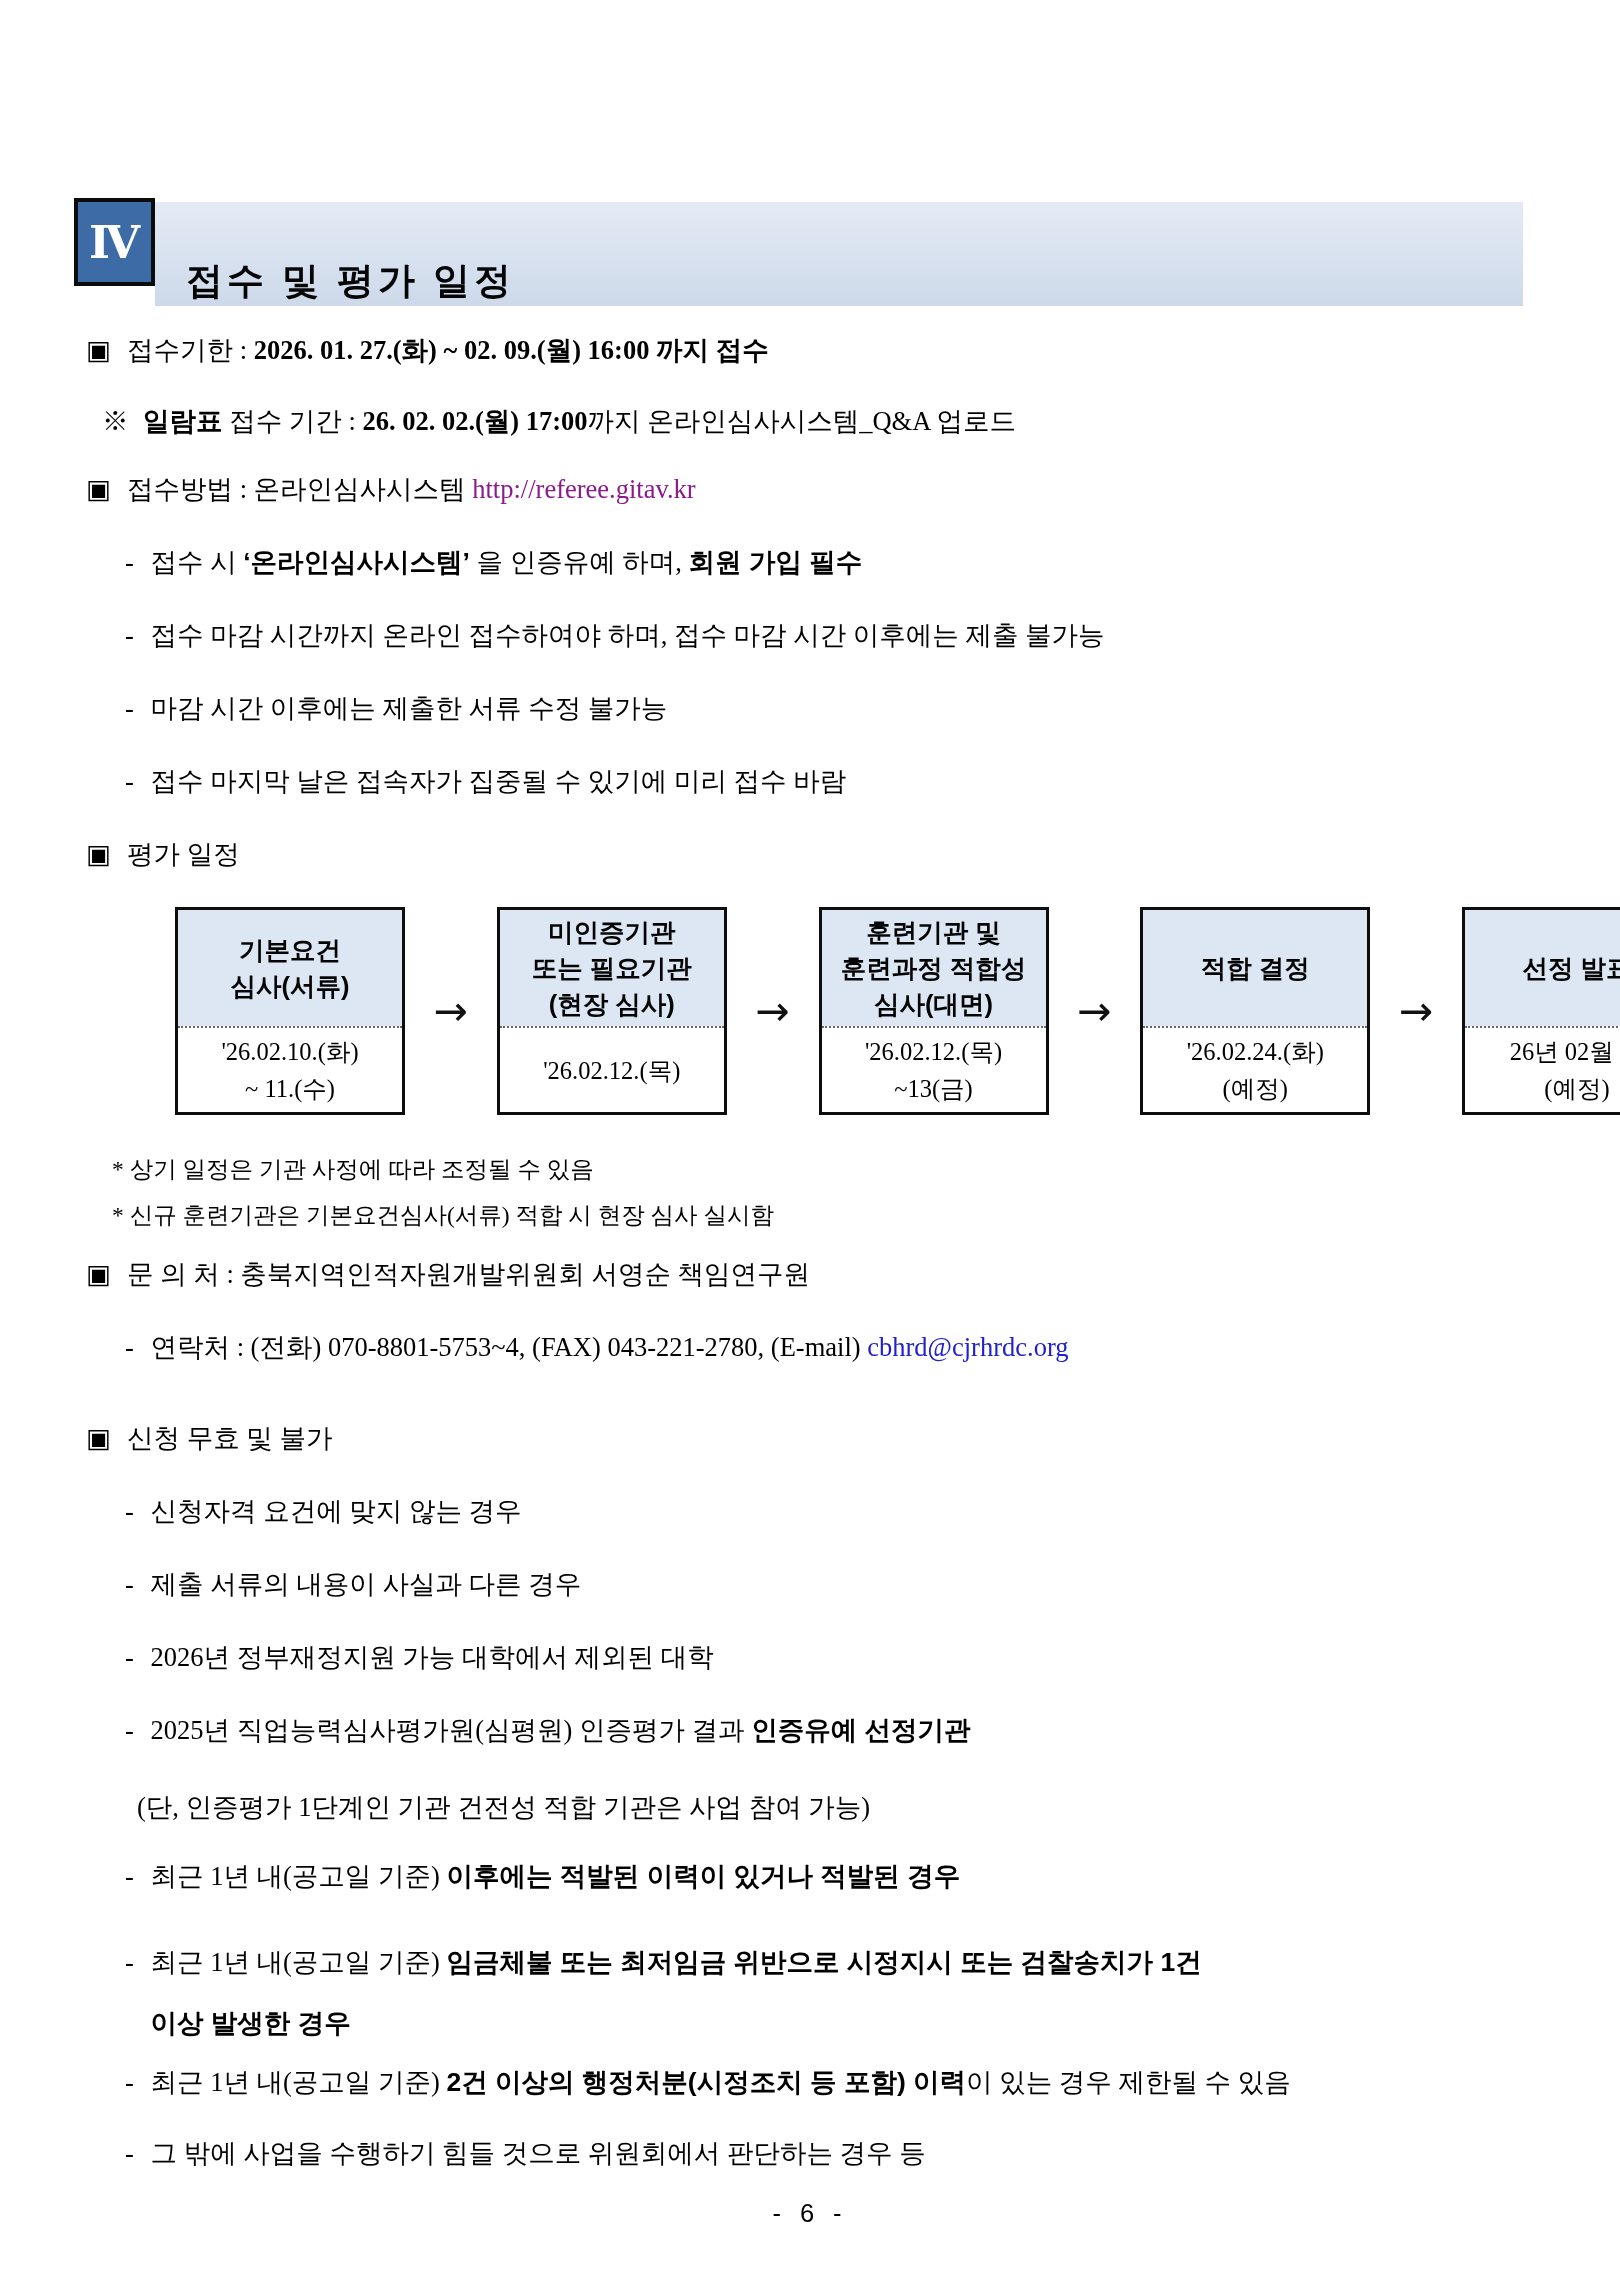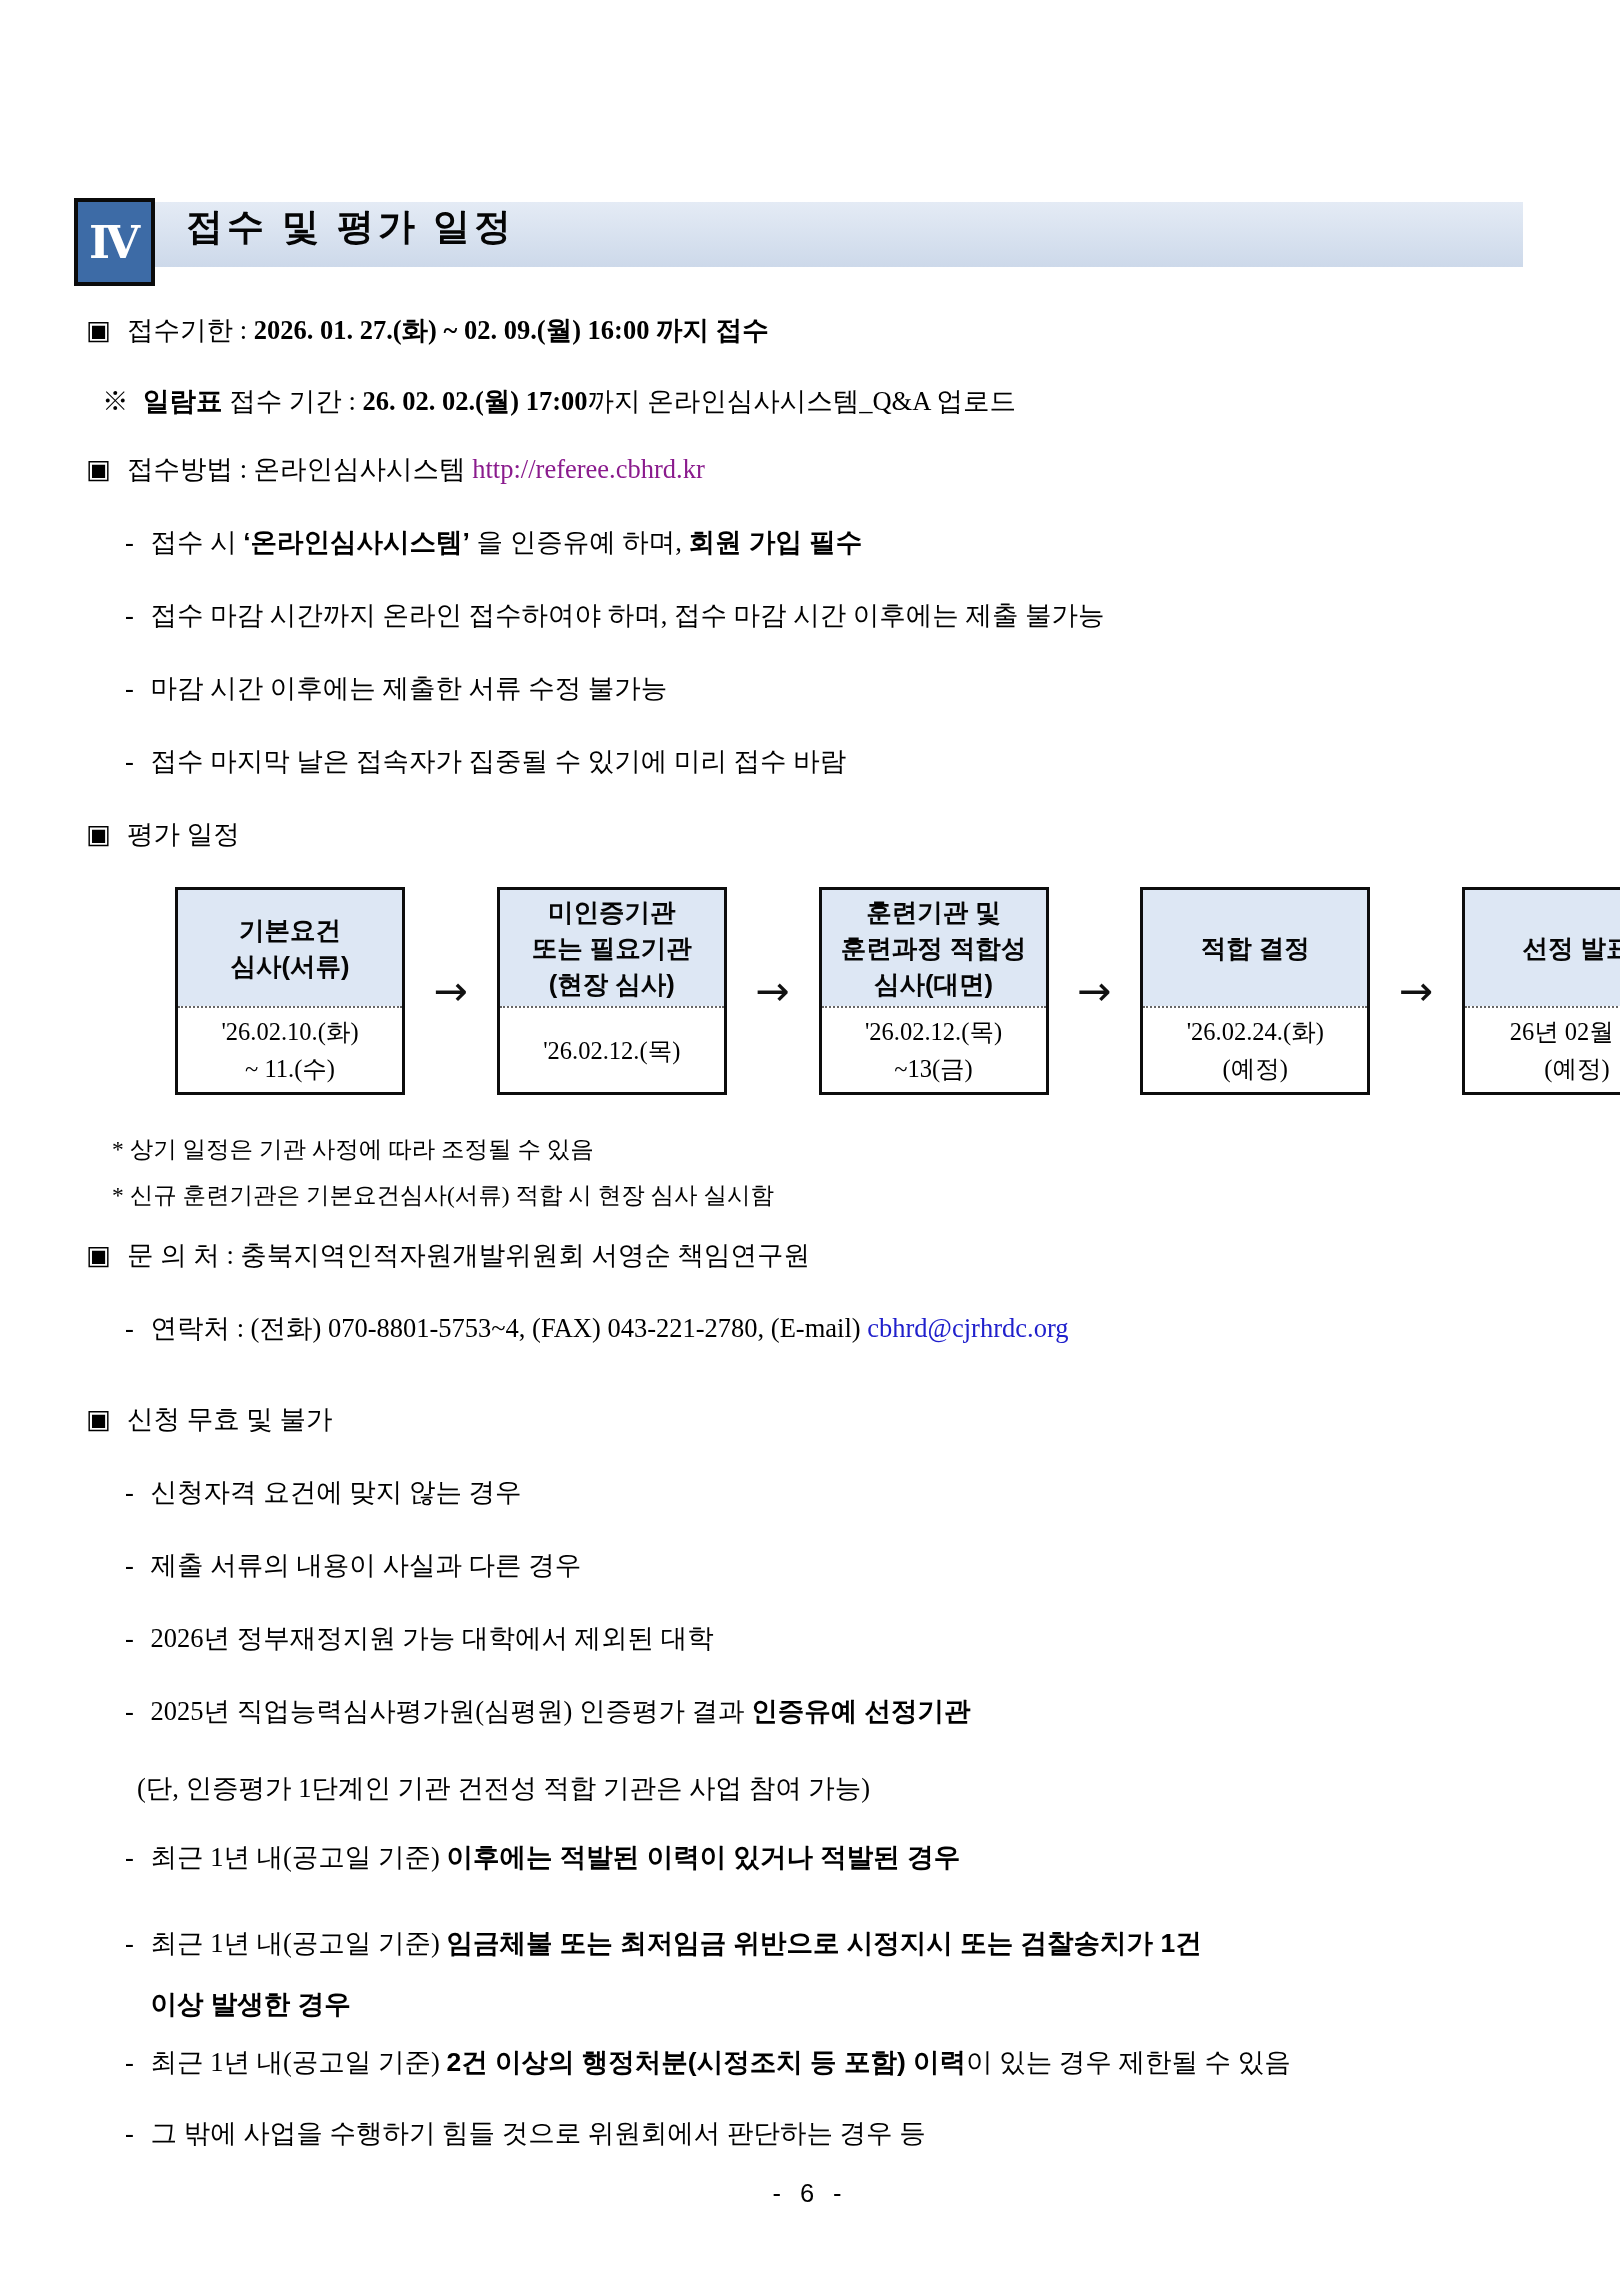--- a/index.html
+++ b/index.html
@@ -28,24 +28,24 @@
     border:4.9px solid #0b0b0b;
     color:#ffffff;
     display:flex;align-items:center;justify-content:center;
     font-family:"Liberation Serif","DejaVu Serif",serif;
     font-weight:bold;font-size:45px;
     flex:0 0 auto;
     box-sizing:content-box;
   }
   .sec-bar{
     flex:1;
-    height:65px;
+    height:104px;
     margin-top:3.9px;
     background:linear-gradient(#e4ebf5,#cdd9ea);
-    display:flex;align-items:flex-start;
+    display:flex;align-items:flex-end;
   }
   .sec-title{
     font-family:"Liberation Sans","DejaVu Sans",sans-serif;
     font-weight:800;
     font-size:37px;
     letter-spacing:3.9px;
     padding-left:31px;
     color:#050505;
   }
 
@@ -149,21 +149,21 @@
       <span class="txt"><span>접수기한 : </span><span class="b">2026. 01. 27.(화) ~ 02. 09.(월) 16:00 까지 접수</span></span>
     </div>
 
   <div class="line note-row mt-note" id="line-note">
       <span class="marker">※</span>
       <span class="txt"><span class="g u">일람표</span><span class="u"> 접수 기간 : </span><span class="b u">26. 02. 02.(월) 17:00</span><span class="u">까지</span><span> 온라인심사시스템_Q&amp;A 업로드</span></span>
     </div>
 
   <div class="line bullet-row mt-method" id="line-method">
       <span class="marker">▣</span>
-      <span class="txt"><span>접수방법 : 온라인심사시스템 </span><span class="u" style="color: rgb(138, 27, 141);">http://referee.cbhrd.kr</span></span>
+      <span class="txt"><span>접수방법 : 온라인심사시스템 </span><span class="u" style="color: rgb(138, 27, 141);">http://referee.gitav.kr</span></span>
     </div>
 
   <div id="method-subs">
       <div class="line dash-row mt-sub">
         <span class="marker">-</span>
         <span class="txt"><span>접수 시 </span><span class="g">‘온라인심사시스템’</span><span> 을 인증유예 하며, </span><span class="g">회원 가입 필수</span></span>
       </div>
       <div class="line dash-row mt-sub">
         <span class="marker">-</span>
         <span class="txt"><span class="u">접수 마감 시간까지 온라인 접수하여야 하며,</span><span> </span><span class="u">접수 마감 시간 이후에는 제출 불가능</span></span>

